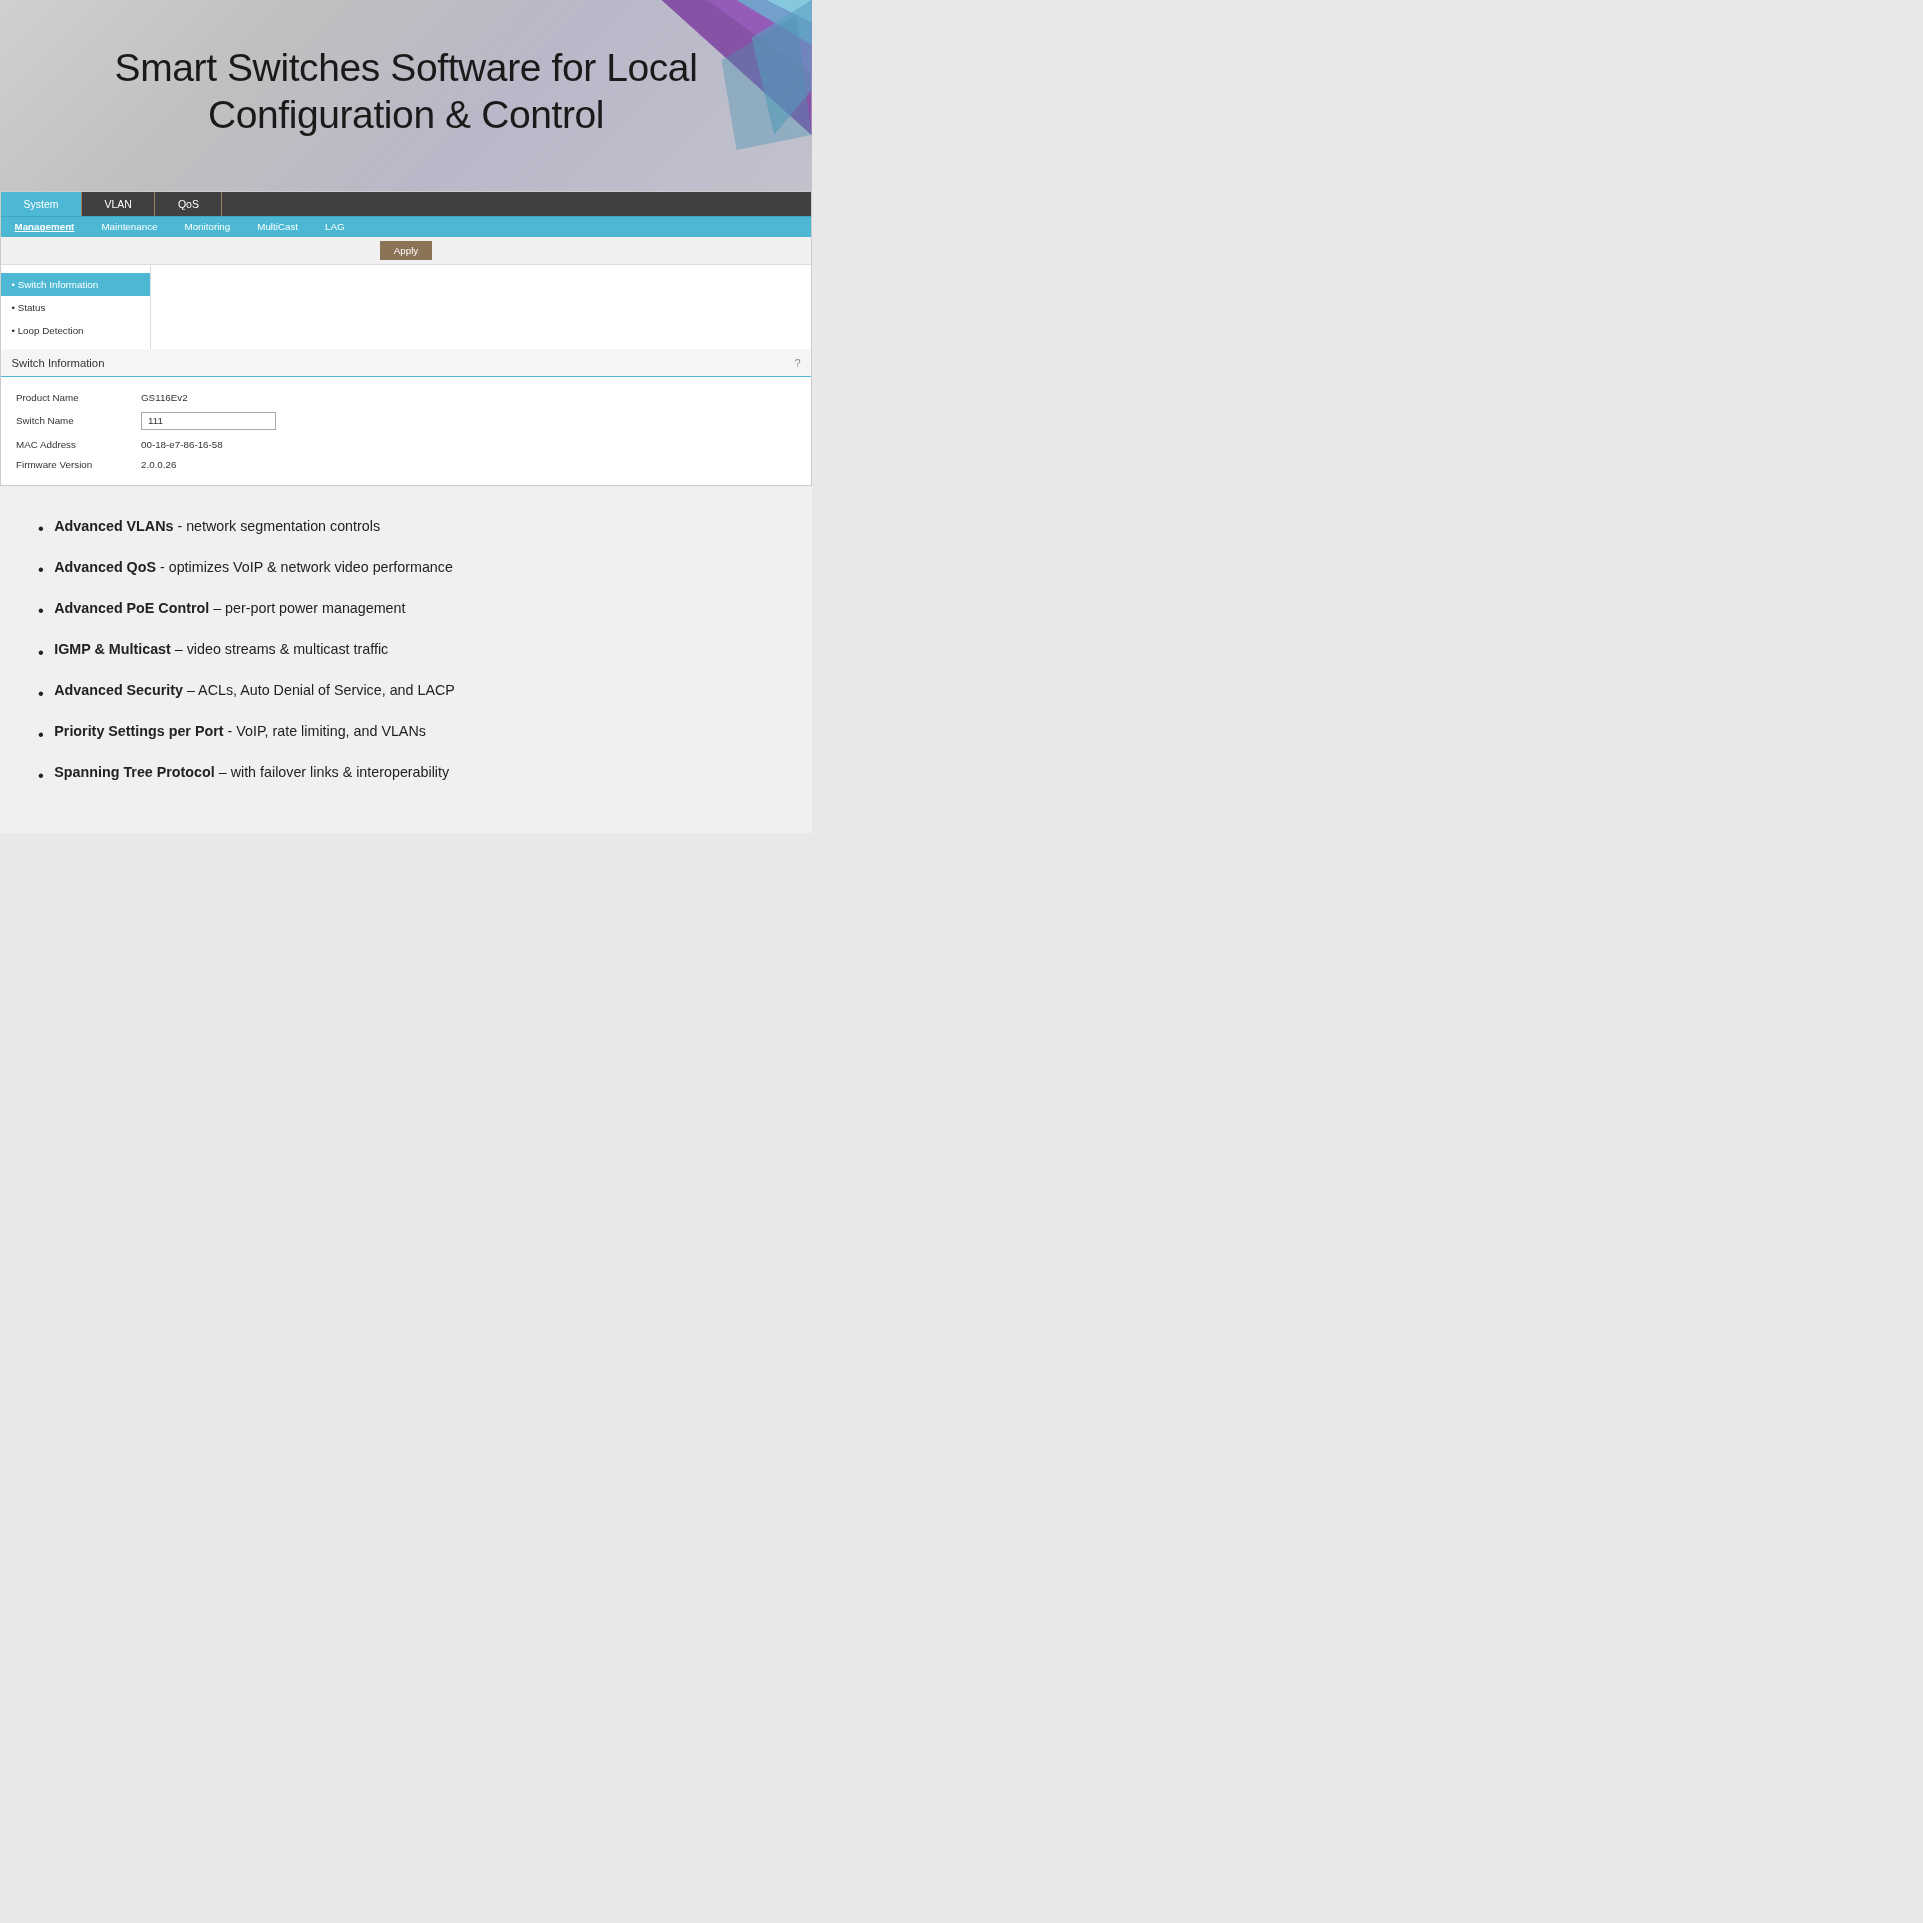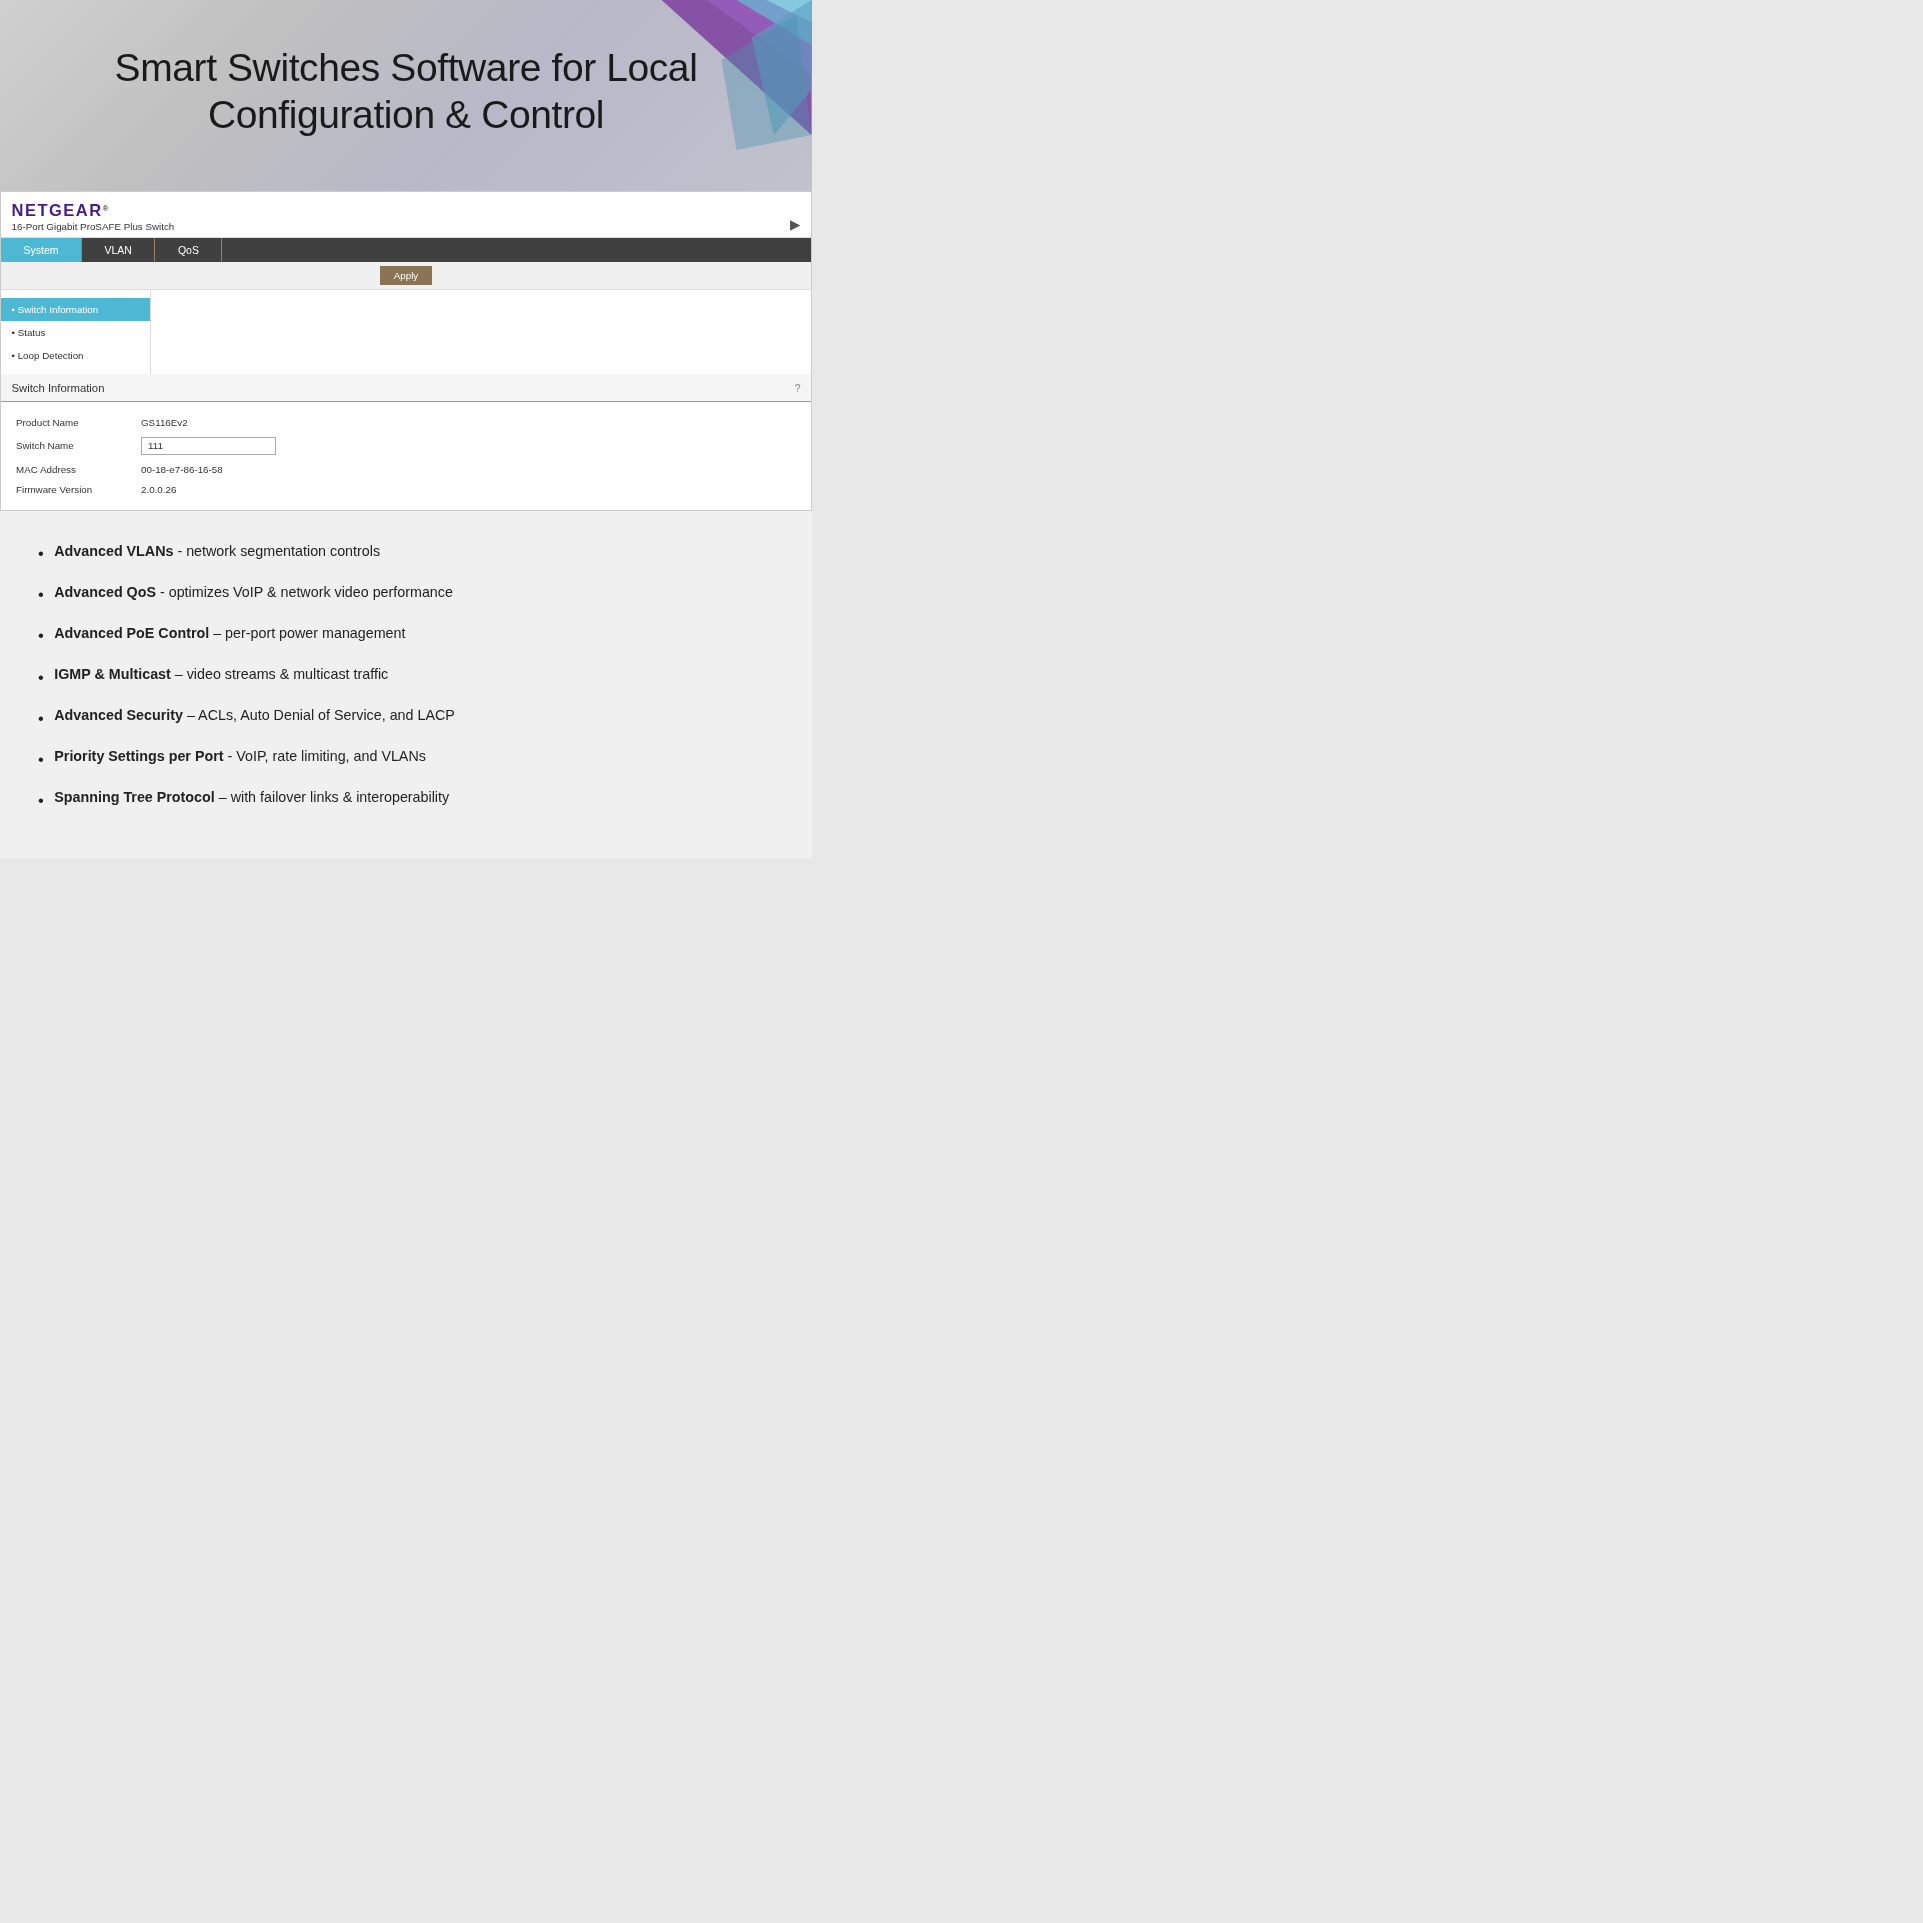--- a/index.html
+++ b/index.html
@@ -285,36 +285,34 @@
   </svg>
 
   <h1 class="hero-title">
     <span>Smart Switches Software for Local</span><br>
     <span>Configuration &amp; Control</span>
   </h1>
 </div>
 
 <div class="ui-panel">
 
-  <div class="ng-header">
-    <div class="ng-logo">
-      <div>
-        <span class="ng-logo-text">NETGEAR</span><span class="ng-logo-reg">®</span>
-      </div>
-      <div class="ng-device">16-Port Gigabit ProSAFE Plus Switch</div>
-    </div>
-    <div class="ng-icon">▶</div>
-  </div>
 
   <div class="nav-top">
     <div class="nav-top-item active">System</div>
     <div class="nav-top-item">VLAN</div>
     <div class="nav-top-item">QoS</div>
   </div>
 
+  <div class="nav-sub">
+    <div class="nav-sub-item active">Management</div>
+    <div class="nav-sub-item">Maintenance</div>
+    <div class="nav-sub-item">Monitoring</div>
+    <div class="nav-sub-item">MultiCast</div>
+    <div class="nav-sub-item">LAG</div>
+  </div>
 
   <div class="apply-row">
     <button class="apply-btn">Apply</button>
   </div>
 
   <div class="main-content">
 
     <div class="sidebar">
       <div class="sidebar-item active">Switch Information</div>
       <div class="sidebar-item">Status</div>

